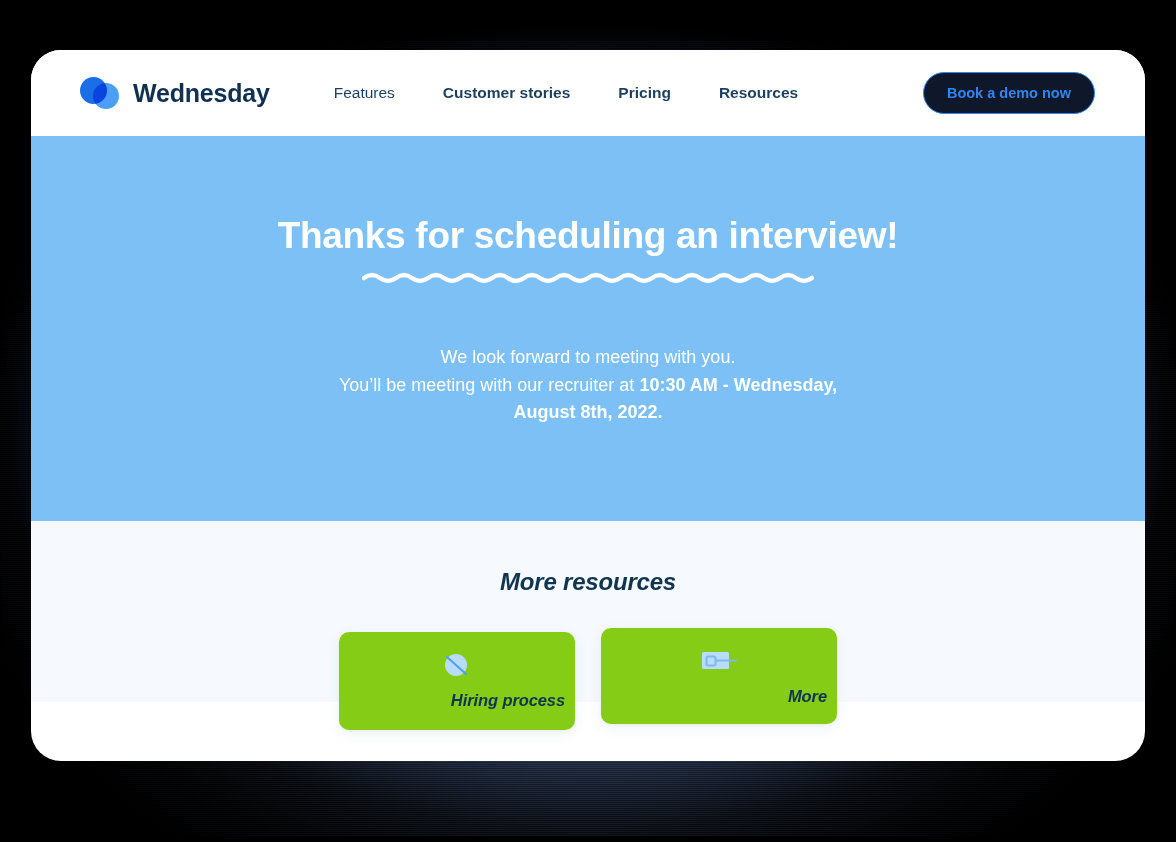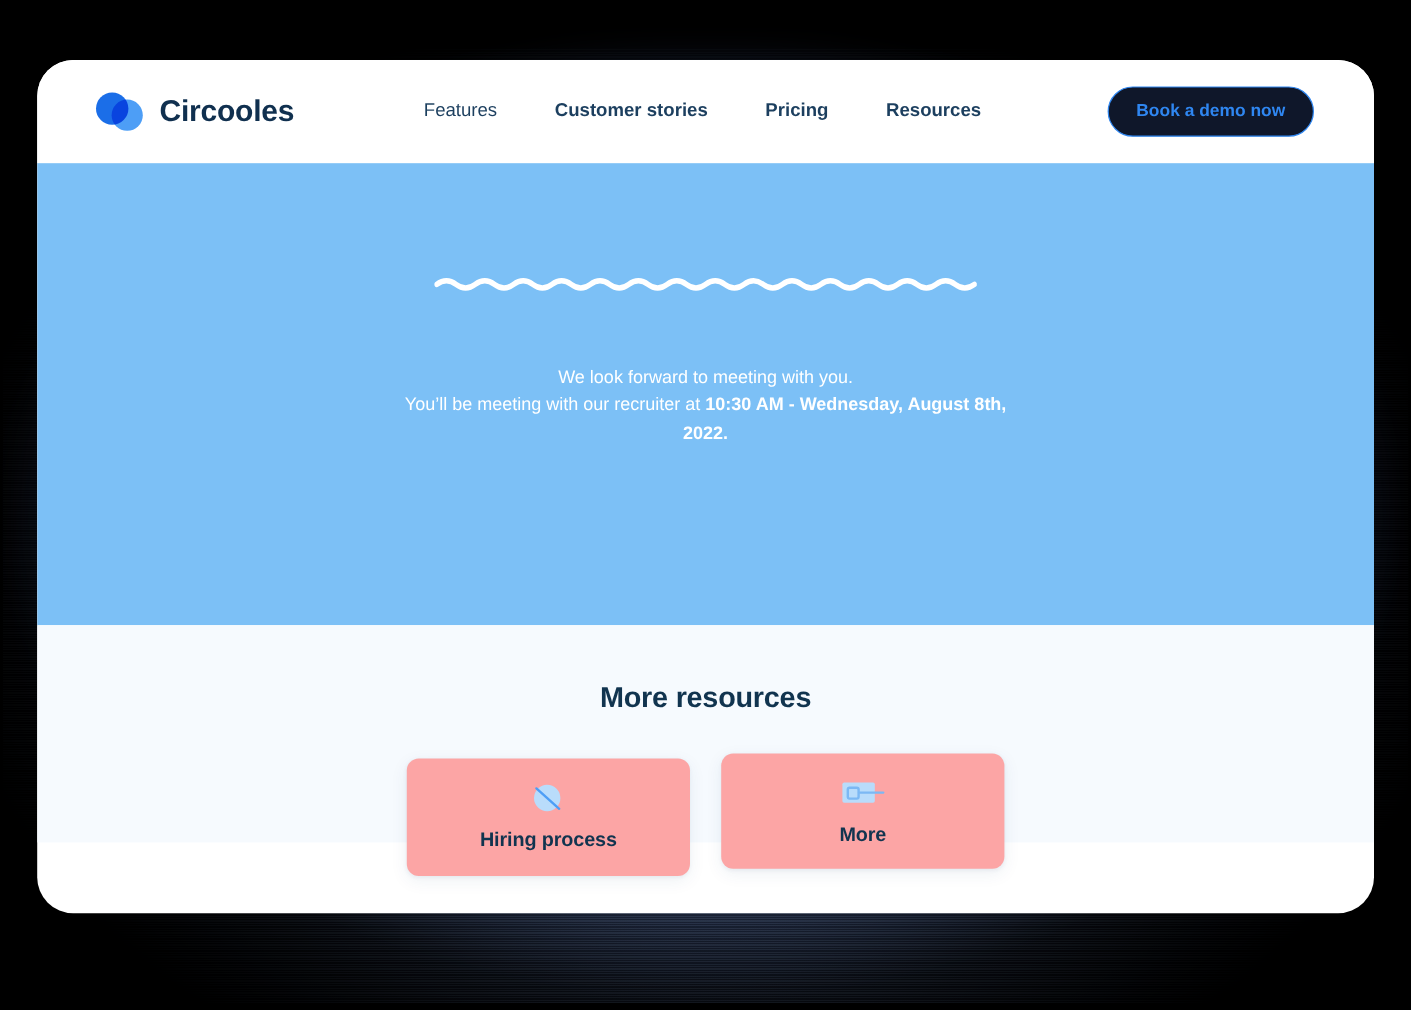--- a/index.html
+++ b/index.html
@@ -101,21 +101,21 @@
     font-weight: bold;
     color: #10304f;
     letter-spacing: -0.2px;
     white-space: nowrap;
   }
 
   .main-nav {
     display: flex;
     align-items: center;
     gap: 0;
-    margin-left: 108px;
+    margin-left: 64px;
   }
   .nav-link {
     font-size: 15.5px;
     color: #1c3f5f;
     white-space: nowrap;
     cursor: pointer;
     text-decoration: none;
     padding: 6px 0;
   }
   .nav-link + .nav-link { margin-left: 48px; font-weight: bold; }
@@ -148,58 +148,59 @@
     letter-spacing: -0.3px;
     line-height: 1.1;
   }
   .squiggle-wrap {
     margin-top: 13px;
     display: flex;
     justify-content: center;
   }
   .hero-body {
     margin-top: 52px;
-    font-size: 15px;
+    font-size: 18px;
     color: #ffffff;
     line-height: 1.55;
   }
   .hero-body .line2 {
     max-width: 540px;
     margin-left: auto;
     margin-right: auto;
   }
   .hero-body b { font-weight: bold; }
 
   
   .resources {
     background: #f6fafe;
     height: 181px;
     padding-top: 47px;
+    font-style: italic;
   }
   .resources-title {
     text-align: center;
     font-size: 24px;
     font-weight: bold;
     color: #11344f;
     letter-spacing: -0.2px;
   }
   .cards {
     margin-top: 36px;
     display: flex;
     justify-content: center;
     align-items: flex-start;
     gap: 26px;
   }
   .res-card {
     width: 236px;
-    background: #fca5a5;
+    background: #84cc16;
     border-radius: 10px;
     box-shadow: 0 4px 14px rgba(30,70,120,0.07), 0 1px 3px rgba(30,70,120,0.06);
     padding: 18px 10px 20px;
-    text-align: center;
+    text-align: right;
     cursor: pointer;
   }
   .res-card.raised { margin-top: -4px; padding-bottom: 18px; }
   .res-icon {
     height: 30px;
     display: flex;
     align-items: center;
     justify-content: center;
   }
   .res-label {
@@ -220,34 +221,35 @@
 
   <div class="page-card">
 
     <header class="site-header">
 
       <div class="brand">
         <span class="logo-mark">
           <span class="c1"></span>
           <span class="c2"></span>
         </span>
-        <span class="brand-name">Circooles</span>
+        <span class="brand-name">Wednesday</span>
       </div>
 
       <nav class="main-nav">
         <a class="nav-link">Features</a>
         <a class="nav-link">Customer stories</a>
         <a class="nav-link">Pricing</a>
         <a class="nav-link">Resources</a>
       </nav>
 
       <button class="cta-btn">Book a demo now</button>
     </header>
 
     <section class="hero">
+      <h1 class="hero-title">Thanks for scheduling an interview!</h1>
 
       <div class="squiggle-wrap">
         <svg width="452" height="22" viewBox="0 0 452 22" fill="none" xmlns="http://www.w3.org/2000/svg" aria-hidden="true">
           <path d="M2 8 q8 -6 16 0 t16 0 t16 0 t16 0 t16 0 t16 0 t16 0 t16 0 t16 0 t16 0 t16 0 t16 0 t16 0 t16 0 t16 0 t16 0 t16 0 t16 0 t16 0 t16 0 t16 0 t16 0 t16 0 t16 0 t16 0 t16 0 t16 0 t16 0" stroke="#ffffff" stroke-width="4.5" stroke-linecap="round" fill="none"></path>
         </svg>
       </div>
 
       <div class="hero-body">
         <div>We look forward to meeting with you.</div>
         <div class="line2"><span>You’ll be meeting with our recruiter at </span><b>10:30 AM - Wednesday, August 8th, 2022.</b></div>

